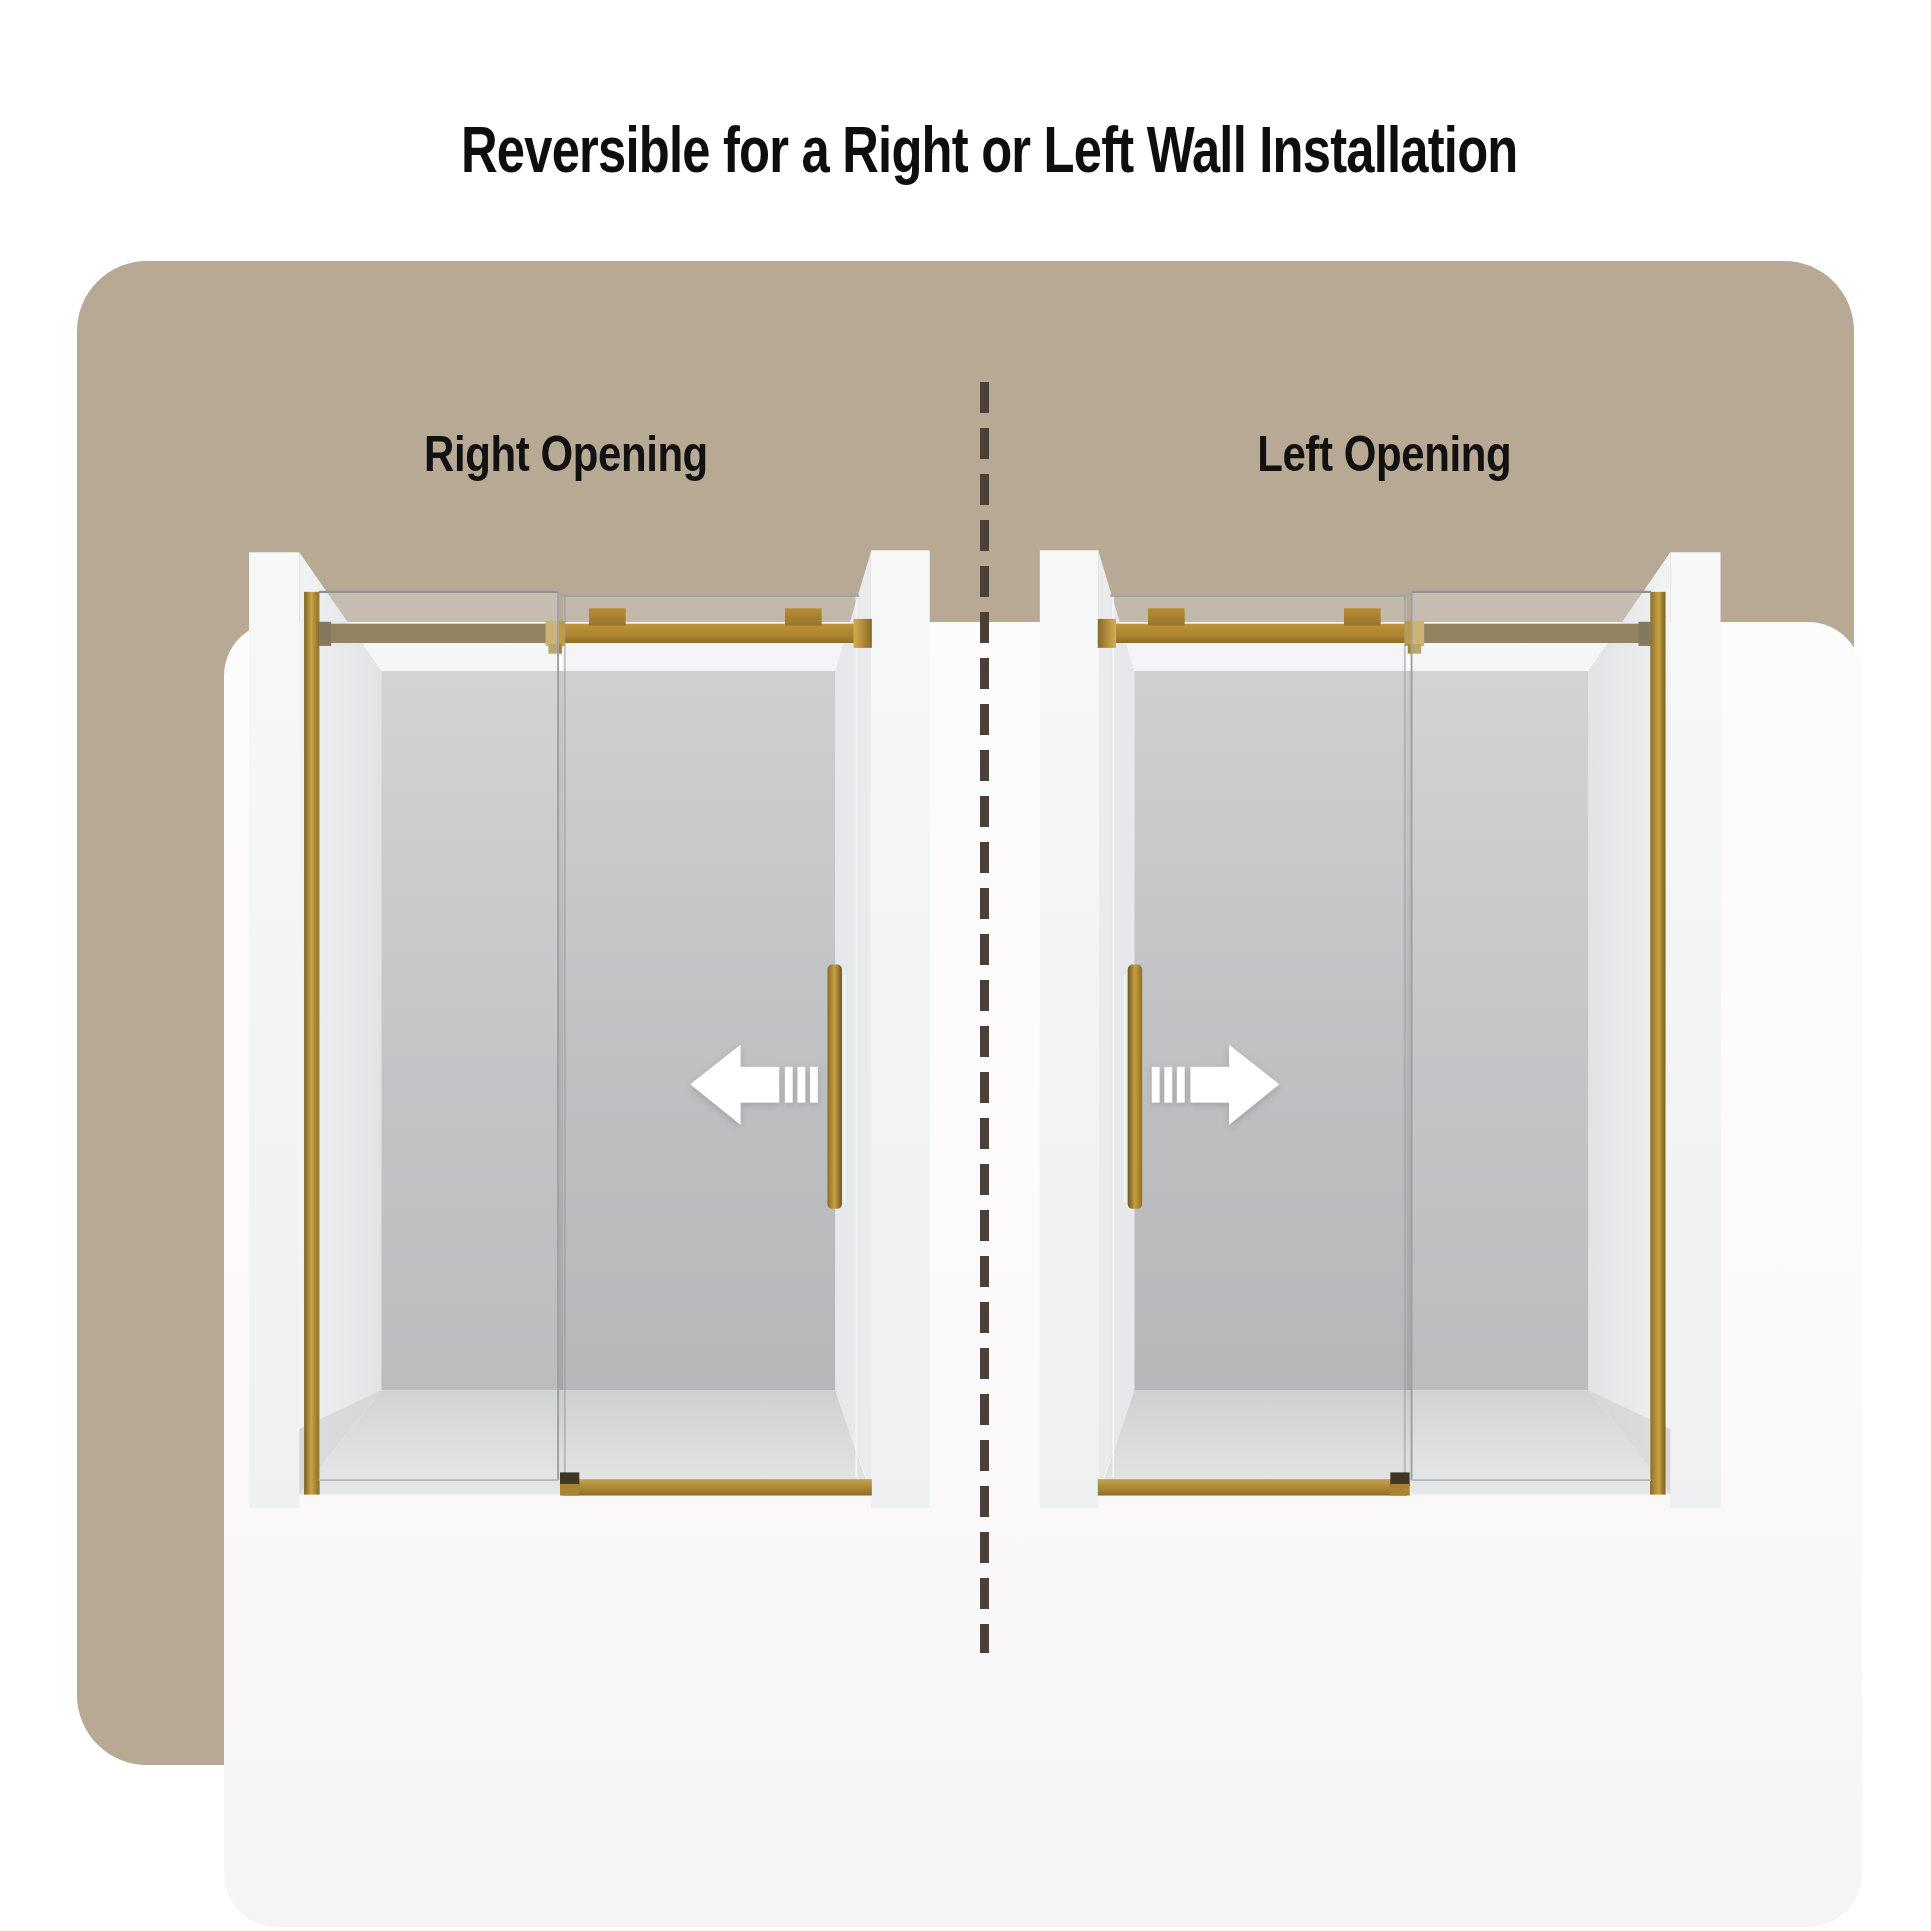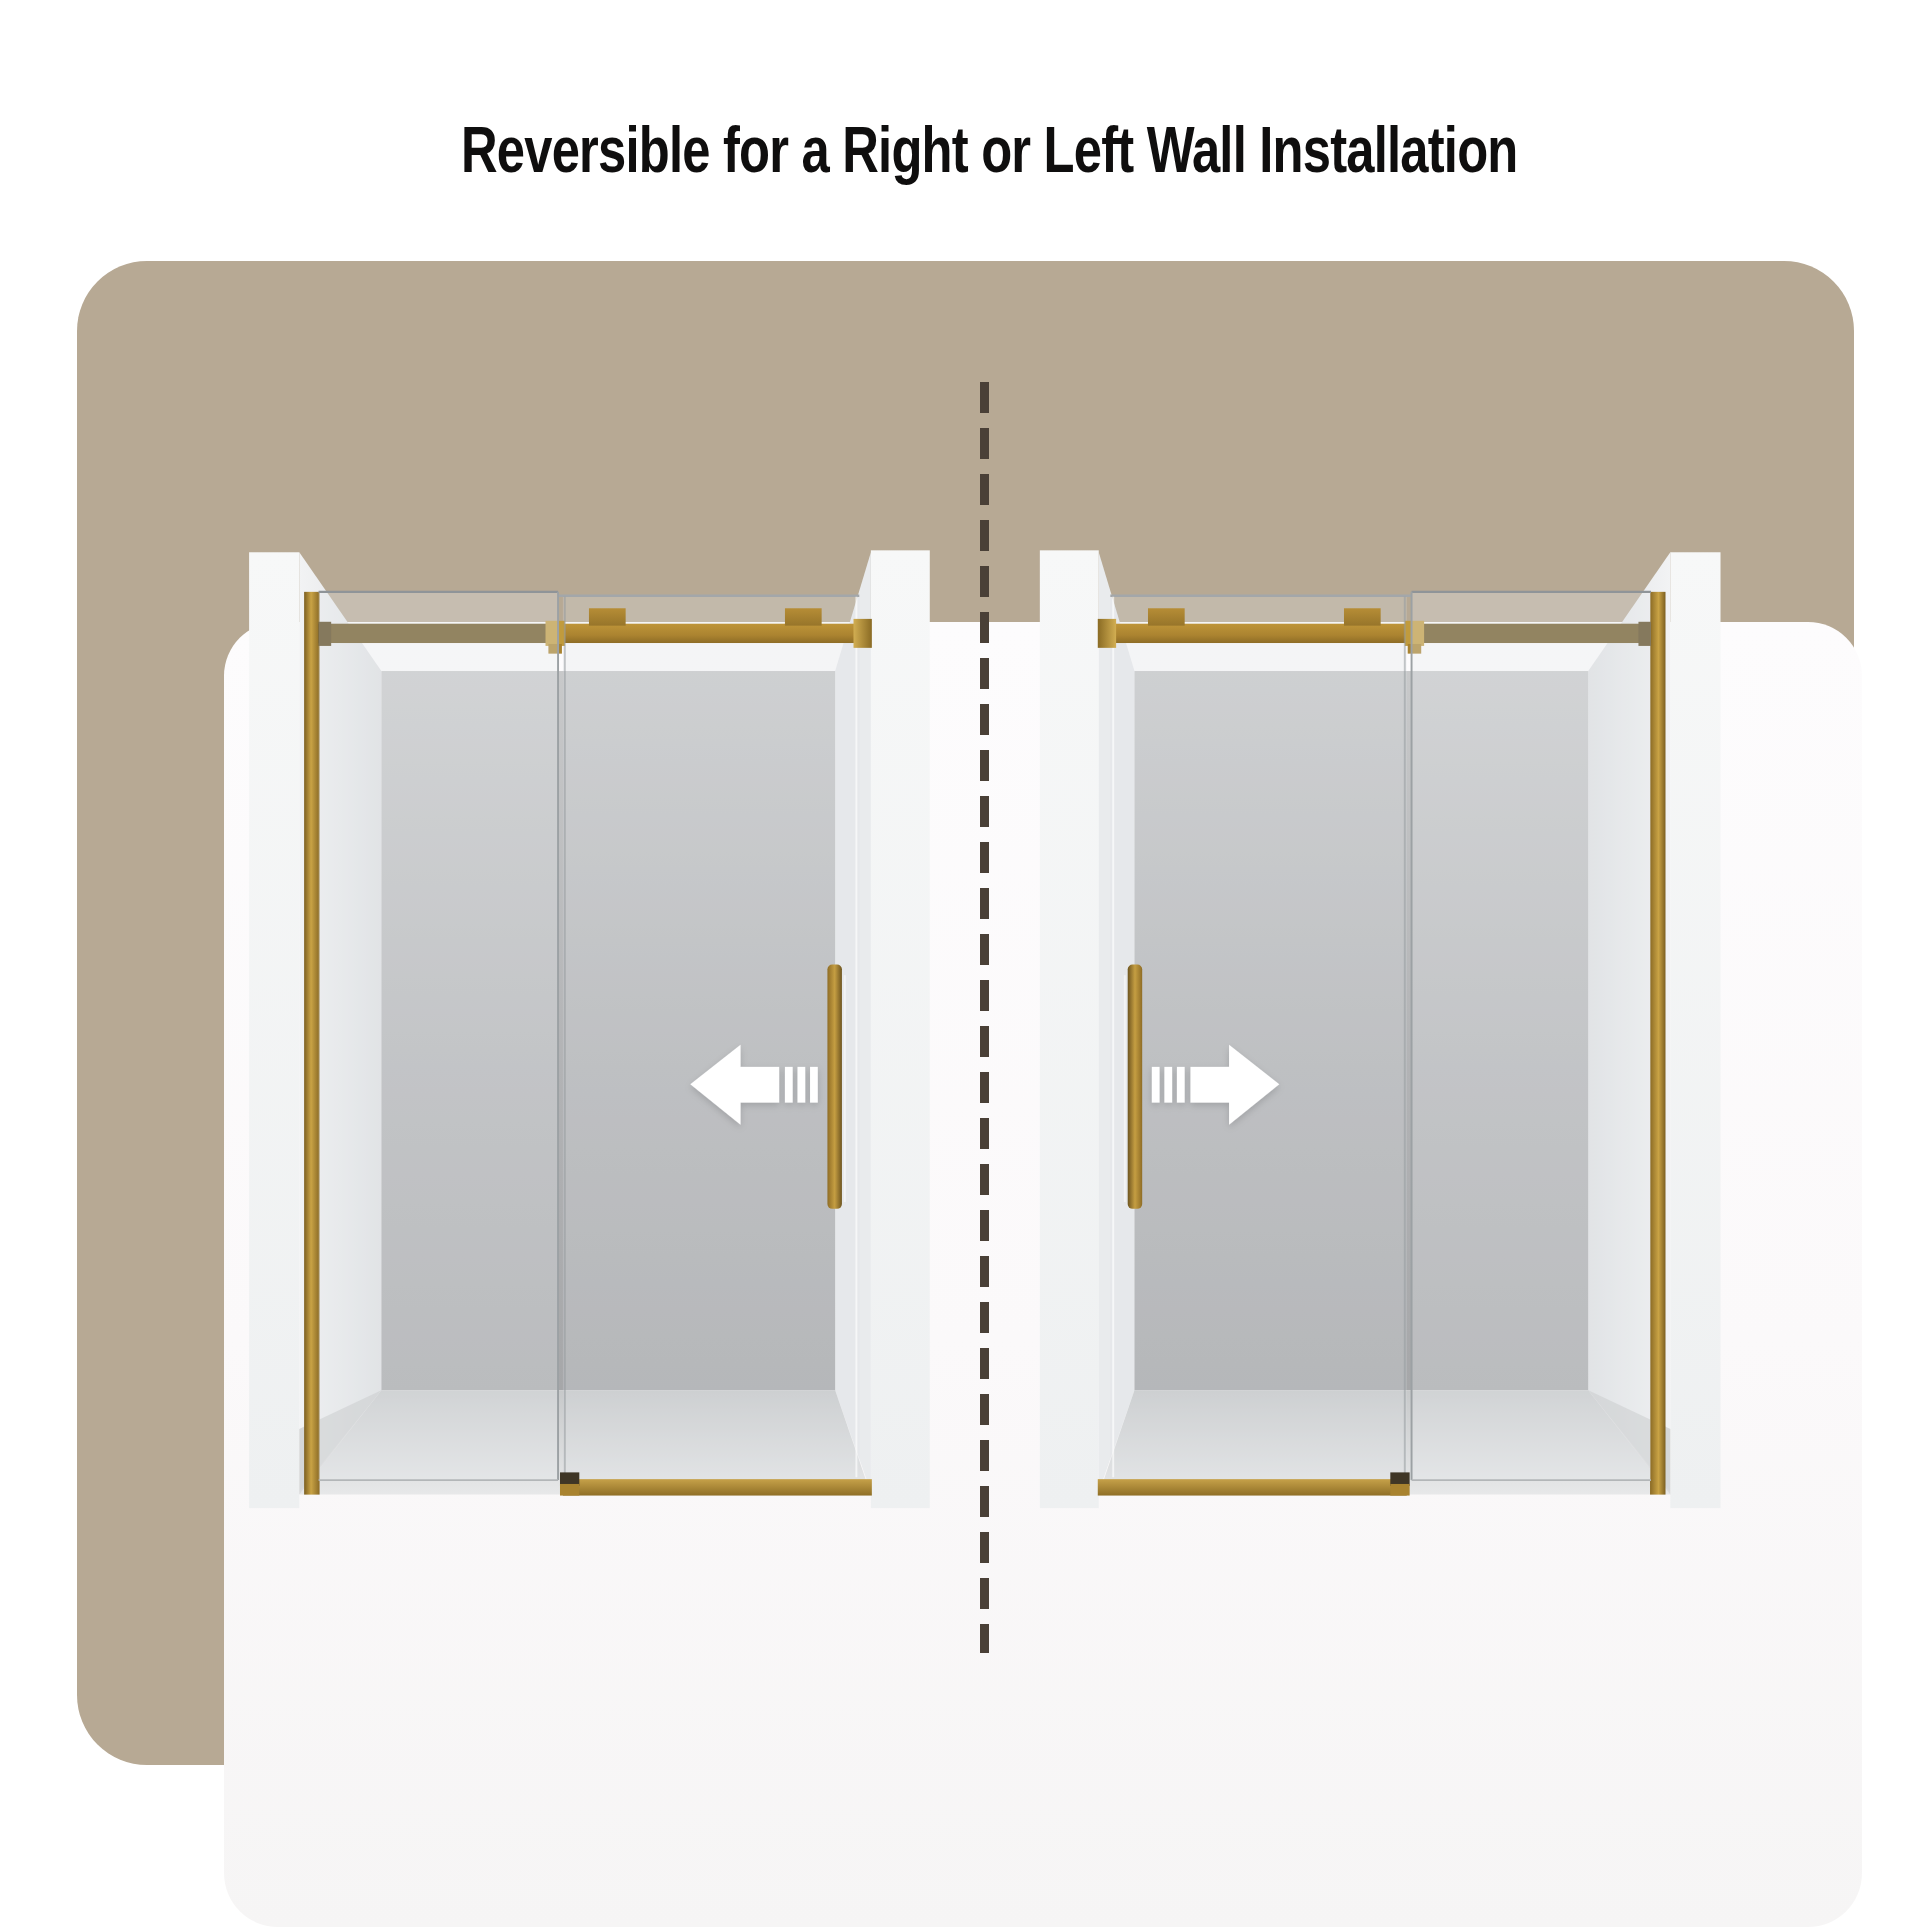--- a/index.html
+++ b/index.html
@@ -49,20 +49,22 @@
 
 <div class="page">
 
 
   <div class="title"><span>Reversible for a Right or Left Wall Installation</span></div>
 
   <div class="board">
     <div class="canvas"></div>
   </div>
 
+  <div class="panel-label label-left"><span>Right Opening</span></div>
+  <div class="panel-label label-right"><span>Left Opening</span></div>
 
   <div class="divider"></div>
 
   <svg class="scene-layer" viewBox="0 0 2000 2000">
     <defs>
       <linearGradient id="gWallFace" x1="0" y1="0" x2="0" y2="1">
         <stop offset="0" stop-color="#F7F8F8"></stop>
           <stop offset="1" stop-color="#EEF0F1"></stop>
       </linearGradient>
       <linearGradient id="gInner" x1="0" y1="0" x2="1" y2="0">

